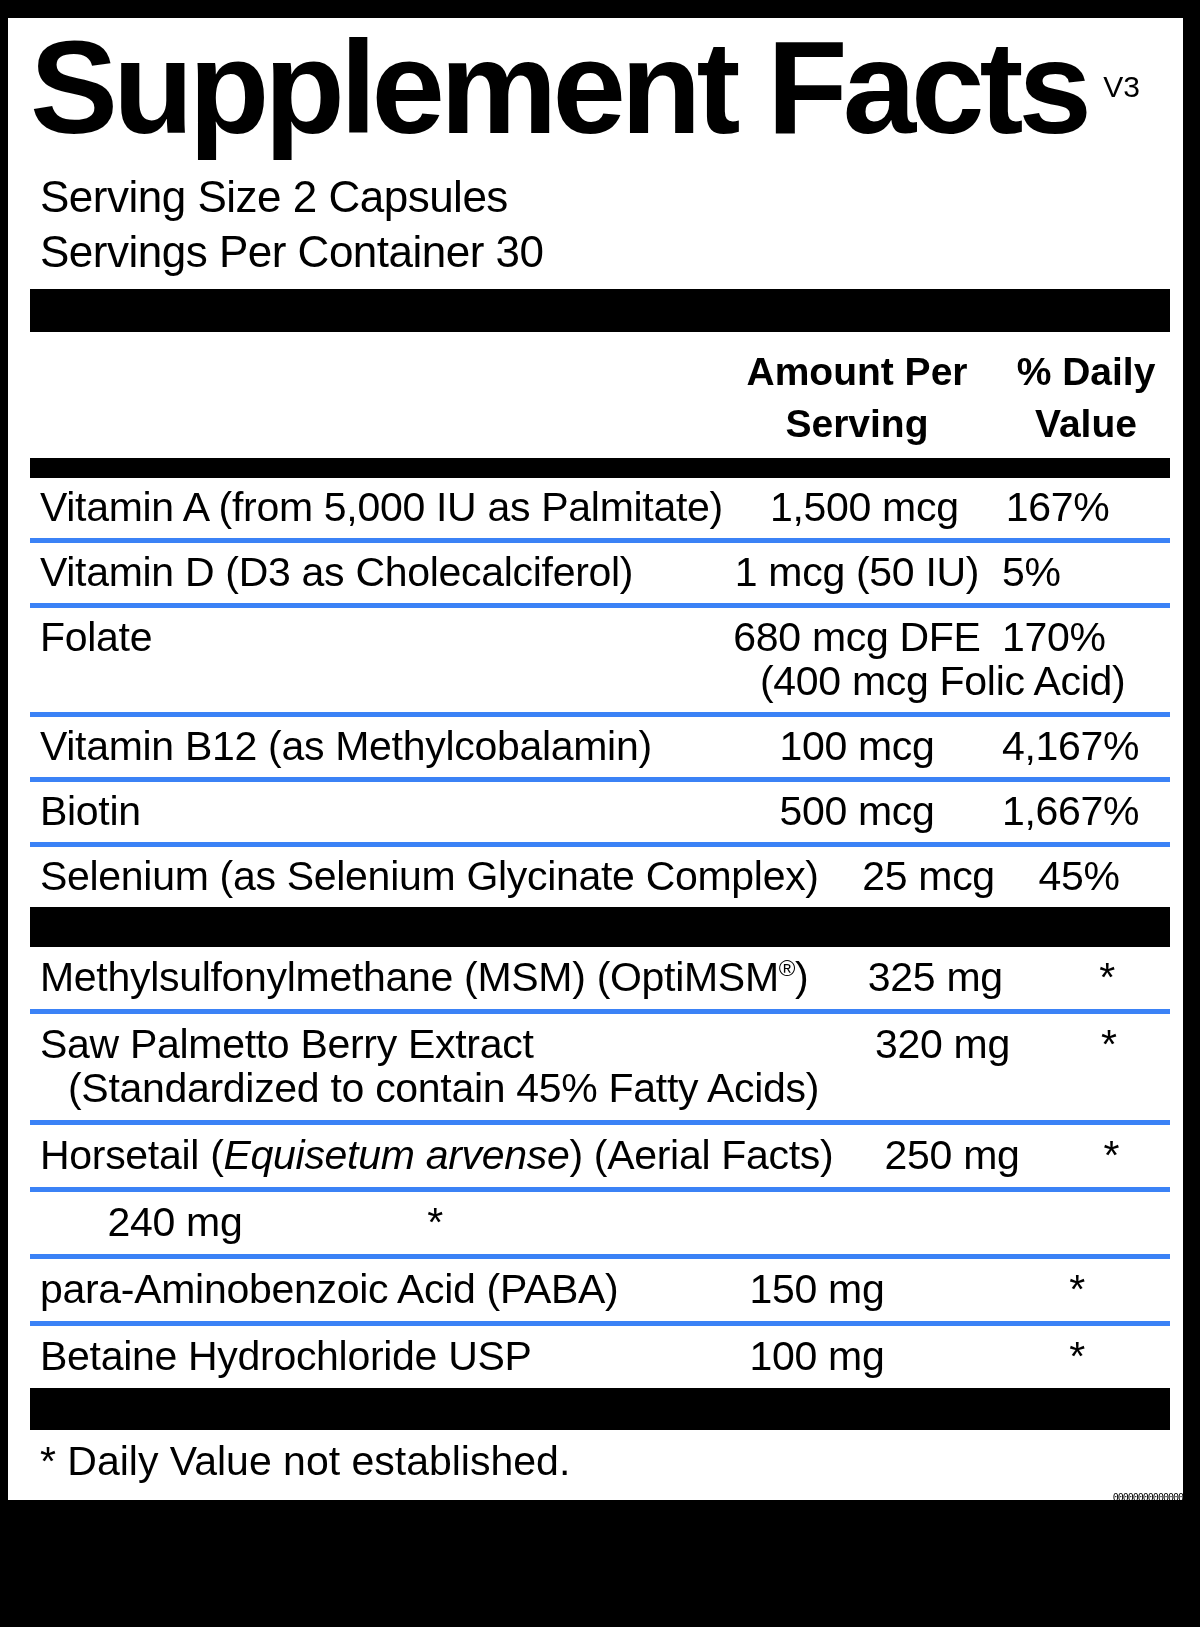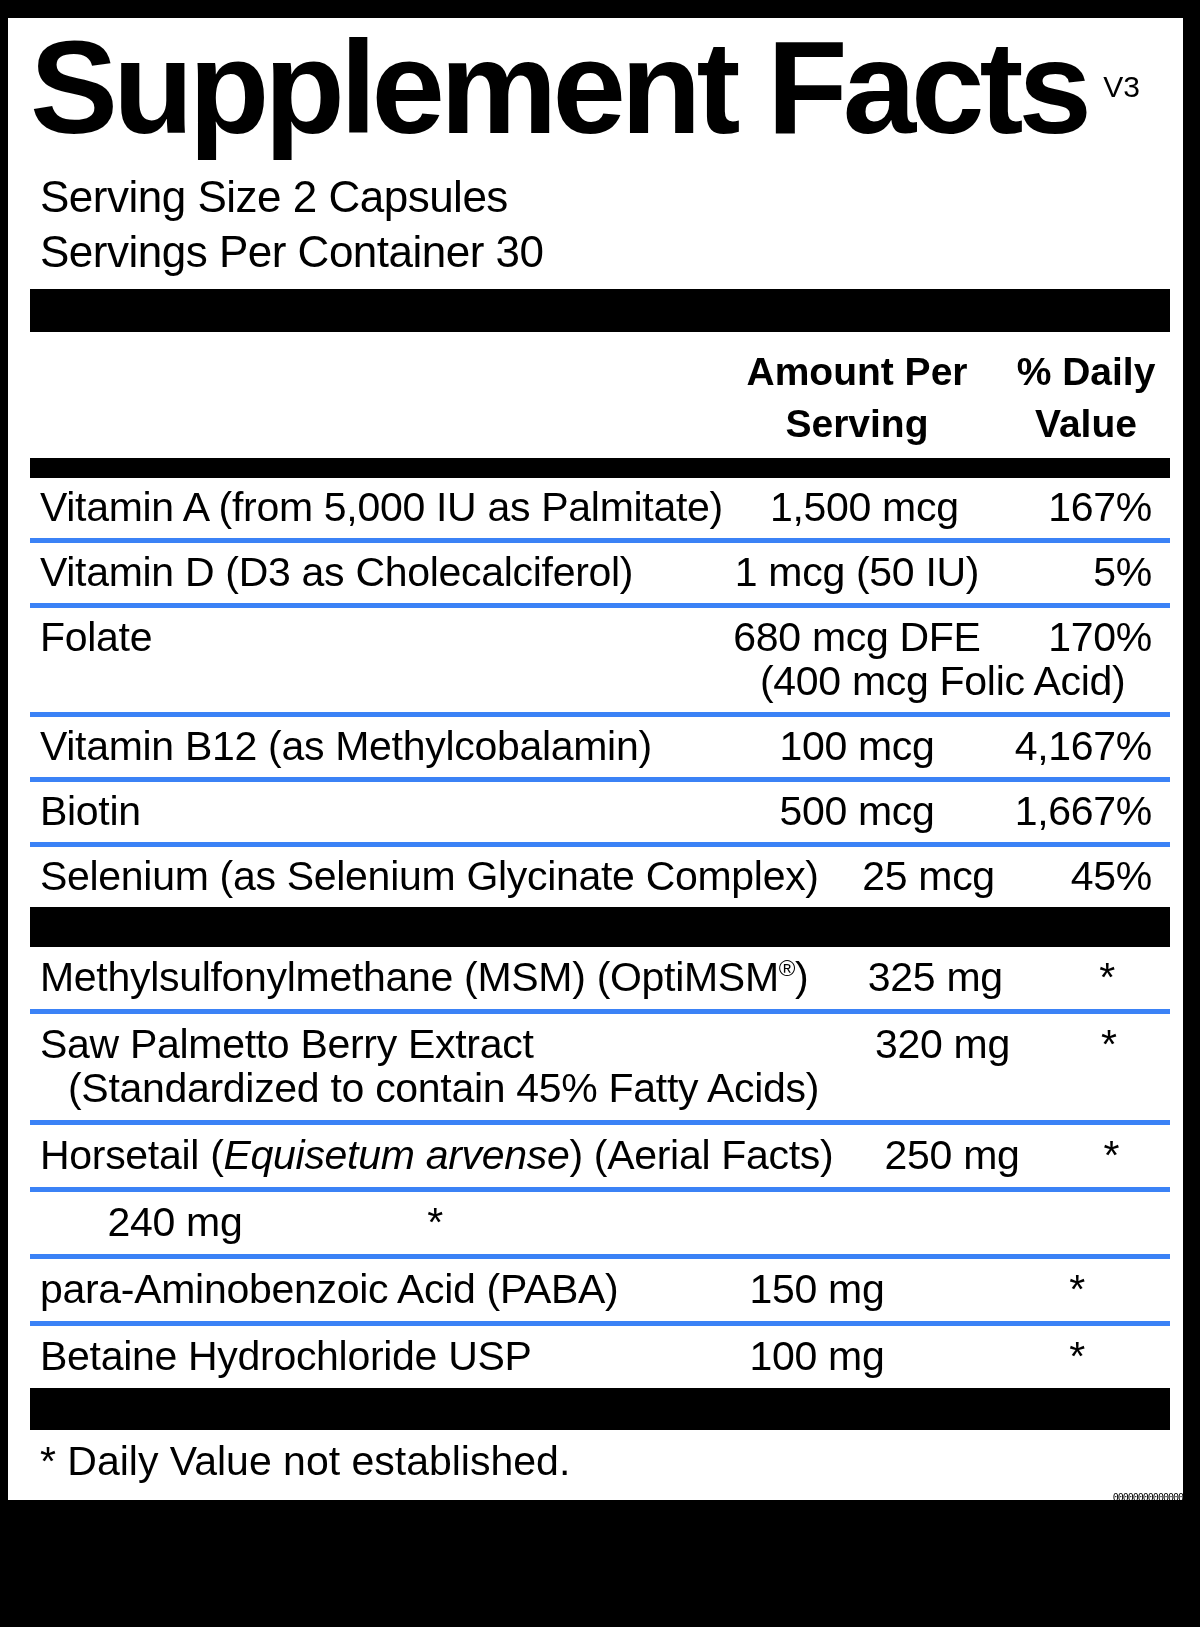--- a/index.html
+++ b/index.html
@@ -39,21 +39,21 @@
   .col-head { white-space:pre-line; text-align:center; }
   .amount-head { width:290px; }
   .dv-head { width:168px; }
 
   .row { display:flex; align-items:flex-start; font-size:41px; line-height:44px; letter-spacing:-0.3px; }
   .sec-1 .row { padding:7px 0 9px; }
   .sec-2 .row { padding:8px 0 10px;gap:40px; }
   .sec .row + .row { border-top:5px solid #3b82f6; }
   .cell.name { flex:1; white-space:nowrap; padding-left:10px; }
   .cell.amount { width:290px; text-align:center; white-space:nowrap; }
-  .cell.dv { width:168px; text-align:right; padding-right:18px; }
+  .cell.dv { width:168px; text-align:left; padding-right:18px; }
   .cell.dv.star { text-align:center; }
   .amount-note { display:block; white-space:nowrap; margin-left:48px; }
   .name-note { display:block; white-space:nowrap; margin-left:28px; }
   .species { font-style:italic; }
   .reg-mark { font-size:55%; vertical-align:super; line-height:0; }
 
   .footnote { margin:8px 0 0 10px; font-size:41px; line-height:46px; }
 
   .perforation {
     position:absolute; right:0; bottom:-3px;

